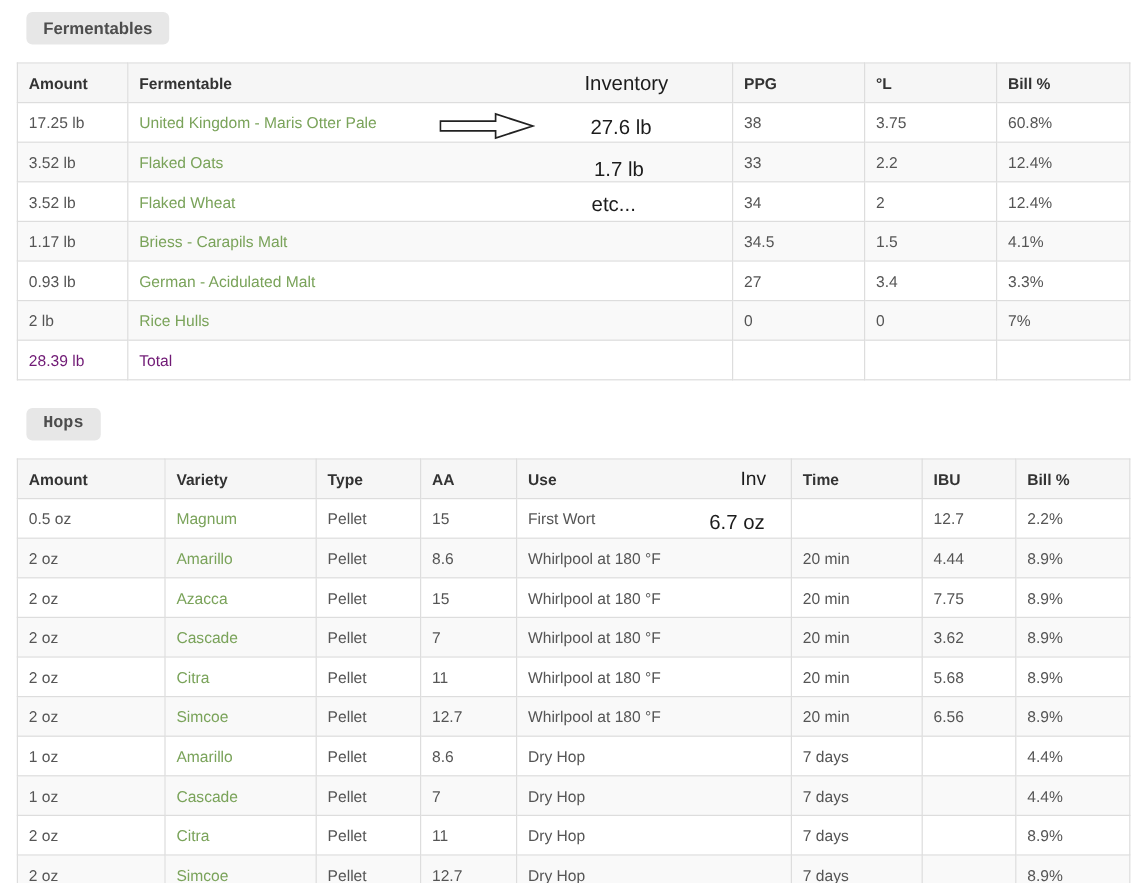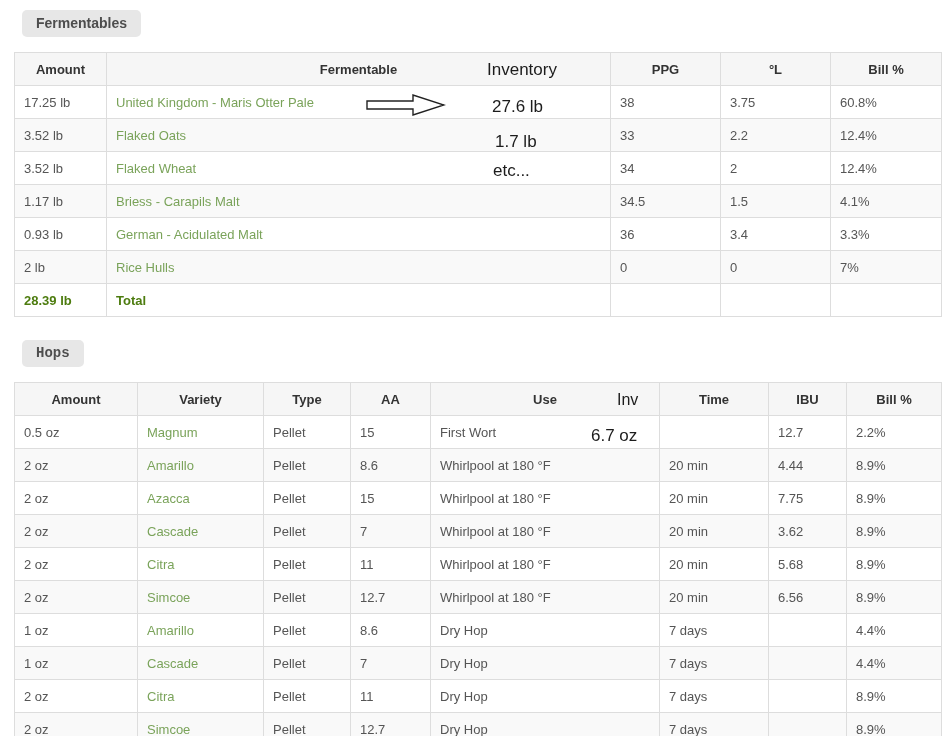--- a/index.html
+++ b/index.html
@@ -52,24 +52,23 @@
     text-align: left;
     height: 16px;
     overflow: hidden;
     white-space: nowrap;
     vertical-align: middle;
   }
   .data-table th {
     color: #333333;
     font-weight: bold;
     background: #f6f6f6;
-    text-align: center;
   }
   .data-table tbody tr:nth-child(even) td { background: #f9f9f9; }
-  .data-table tfoot td { font-weight: bold; color: #4d7c0f; background: #ffffff; }
+  .data-table tfoot td { font-weight: normal; color: #701a75; background: #ffffff; }
 
   a.green-link {
     color: #7aa35a;
     text-decoration: none;
     cursor: pointer;
   }
 
   .annotation {
     position: absolute;
     font-family: "Liberation Sans", sans-serif;
@@ -135,21 +134,21 @@
         <tr>
           <td>1.17 lb</td>
           <td><a class="green-link" href="#">Briess - Carapils Malt</a></td>
           <td>34.5</td>
           <td>1.5</td>
           <td>4.1%</td>
         </tr>
         <tr>
           <td>0.93 lb</td>
           <td><a class="green-link" href="#">German - Acidulated Malt</a></td>
-          <td>36</td>
+          <td>27</td>
           <td>3.4</td>
           <td>3.3%</td>
         </tr>
         <tr>
           <td>2 lb</td>
           <td><a class="green-link" href="#">Rice Hulls</a></td>
           <td>0</td>
           <td>0</td>
           <td>7%</td>
         </tr>

